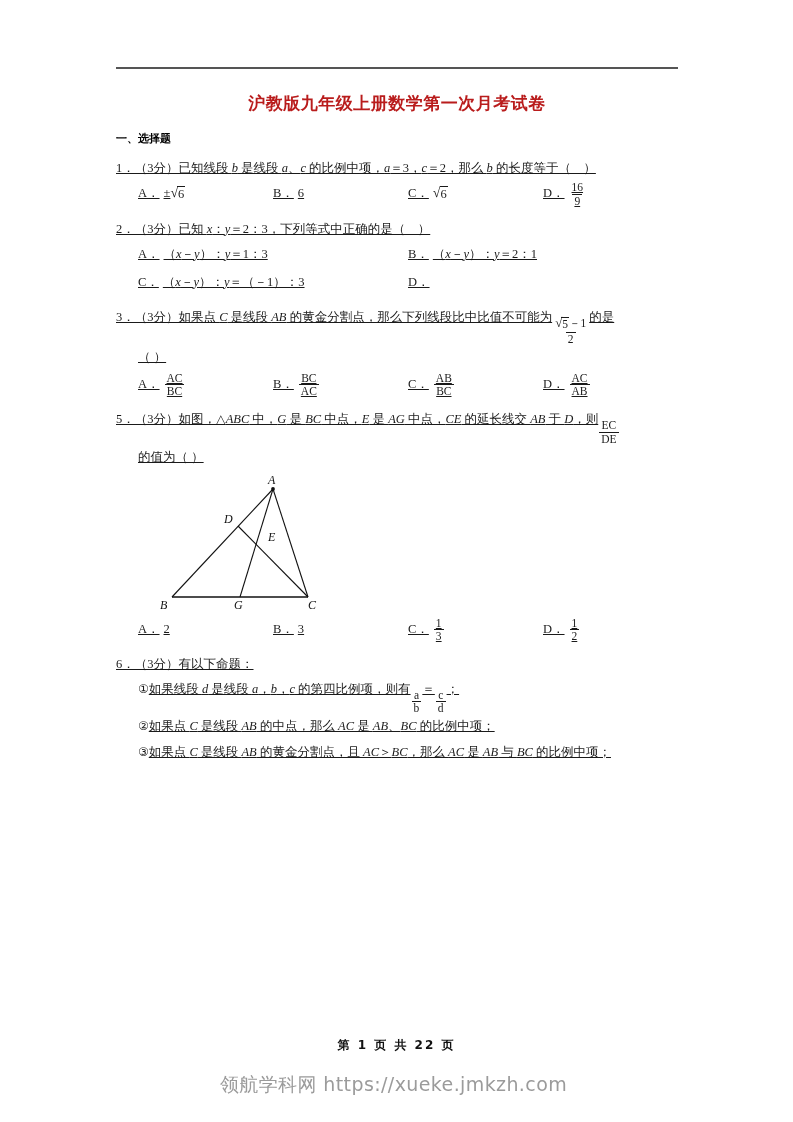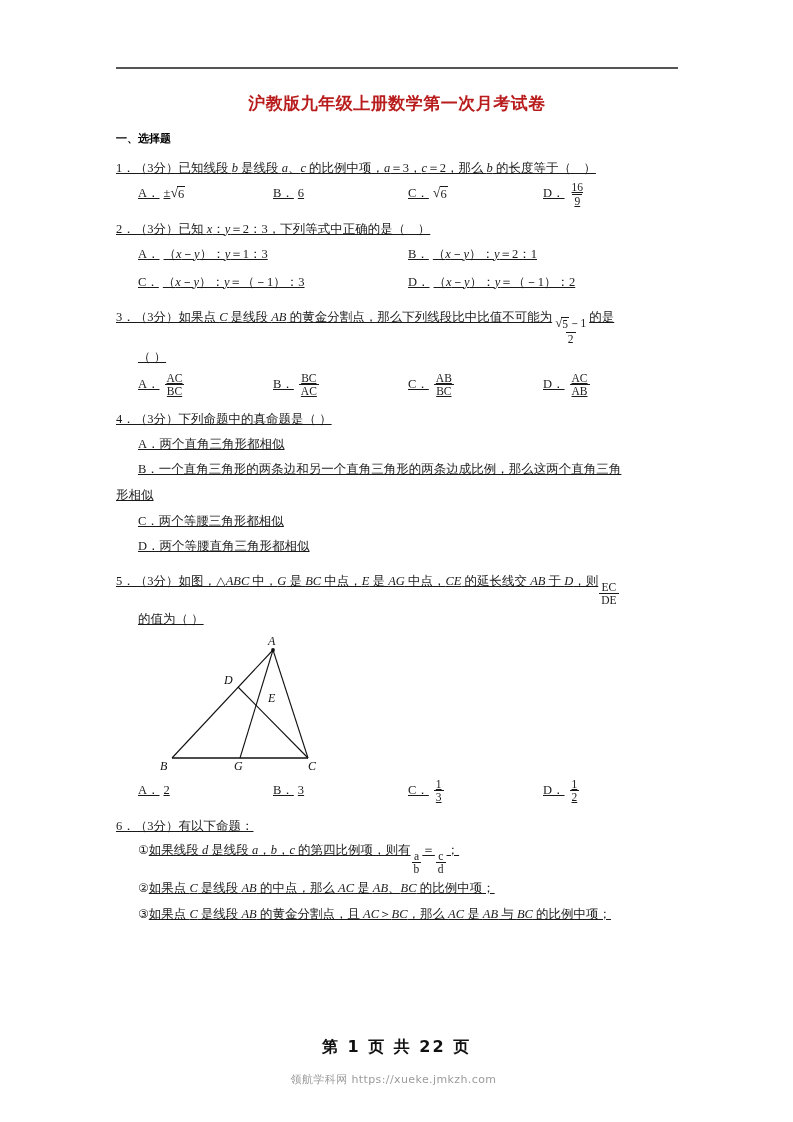--- a/index.html
+++ b/index.html
@@ -105,33 +105,33 @@
   .figure-wrap {
     padding-left: 22px;
     margin: 4px 0 2px 0;
   }
   .footer-page {
     position: absolute;
     left: 0;
     top: 1037px;
     width: 793px;
     text-align: center;
-    font-size: 16px;
+    font-size: 12px;
     font-family: "DejaVu Sans", "Liberation Sans", sans-serif;
     font-weight: bold;
     color: #111;
     letter-spacing: 2px;
   }
   .watermark {
     position: absolute;
     left: 0;
     top: 1072px;
     width: 787px;
     text-align: center;
-    font-size: 11px;
+    font-size: 19px;
     font-family: "DejaVu Sans", "Liberation Sans", sans-serif;
     color: #9b9b9b;
     letter-spacing: 0.4px;
   }
   .circnum {
     display: inline-block;
     font-family: "DejaVu Sans", sans-serif;
     font-size: 0.96em;
   }
 </style>
@@ -195,21 +195,20 @@
           <span>（<em>x</em>－<em>y</em>）：<em>y</em>＝2：1</span>
         </div>
       </div>
       <div class="opts-row two">
         <div class="opt">
           <span class="opt-lbl">C．</span>
           <span>（<em>x</em>－<em>y</em>）：<em>y</em>＝（－1）：3</span>
         </div>
         <div class="opt">
           <span class="opt-lbl">D．</span>
-          <span>（<em>x</em>－<em>y</em>）：<em>y</em>＝（－1）：2</span>
         </div>
       </div>
     </div>
 
     <div class="q">
       <div class="q-stem">
         <span>3．（3分）如果点 <em>C</em> 是线段 <em>AB</em> 的黄金分割点，那么下列线段比中比值不可能为</span><span class="frac">
             <span class="num"><span class="sqrt">
                 <span class="rad">√</span>
                 <span class="rand">5</span>
@@ -243,32 +242,20 @@
         <div class="opt">
           <span class="opt-lbl">D．</span>
           <span class="frac">
               <span class="num">AC</span>
               <span class="den">AB</span>
             </span>
         </div>
       </div>
     </div>
 
-    <div class="q">
-      <div class="q-stem">4．（3分）下列命题中的真命题是（    ）</div>
-      <div class="opt-list">
-        <div class="opt-line">A．两个直角三角形都相似</div>
-        <div class="opt-line">B．一个直角三角形的两条边和另一个直角三角形的两条边成比例，那么这两个直角三角</div>
-      </div>
-      <div class="opt-line cont">形相似</div>
-      <div class="opt-list">
-        <div class="opt-line">C．两个等腰三角形都相似</div>
-        <div class="opt-line">D．两个等腰直角三角形都相似</div>
-      </div>
-    </div>
 
     <div class="q">
       <div class="q-stem">
         <span>5．（3分）如图，△<em>ABC</em> 中，<em>G</em> 是 <em>BC</em> 中点，<em>E</em> 是 <em>AG</em> 中点，<em>CE</em> 的延长线交 <em>AB</em> 于 <em>D</em>，则</span><span class="frac">
             <span class="num">EC</span>
             <span class="den">DE</span>
           </span>
       </div>
       <div class="q-sub">的值为（    ）</div>
 

